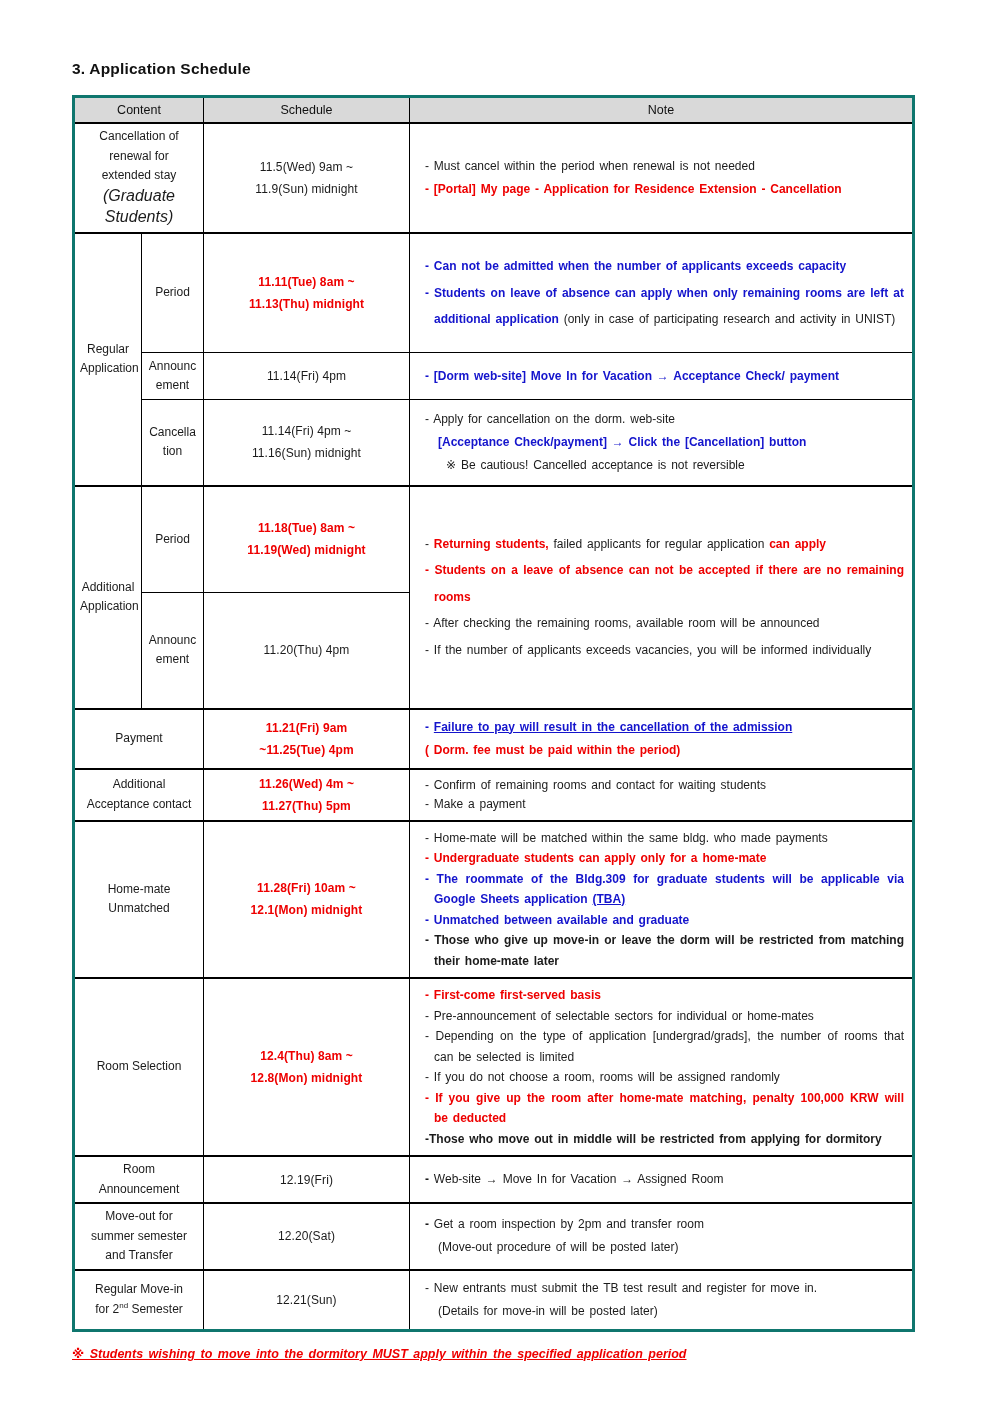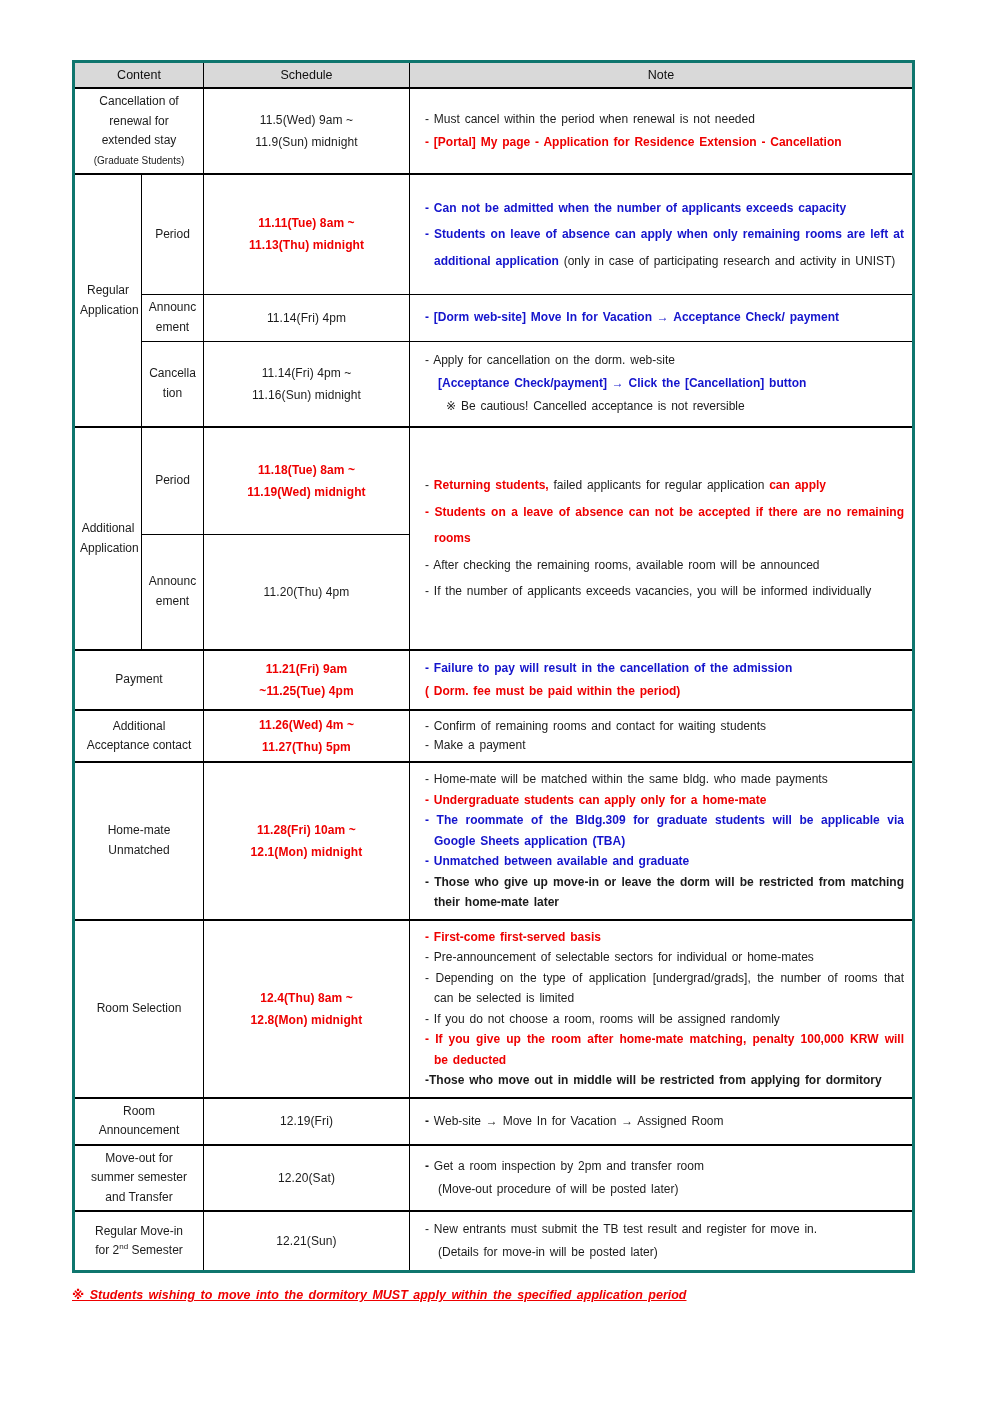--- a/index.html
+++ b/index.html
@@ -33,32 +33,33 @@
   .nline{
     padding-left:15px;text-indent:-9px;
     text-align:justify;line-height:23px;word-spacing:1.5px;
   }
   td.lh26 .nline{line-height:26.5px;}
   td.lh21 .nline{line-height:20.5px;}
   td.lh19 .nline{line-height:19px;}
   .nline.ind1{padding-left:19px;text-indent:0;}
   .nline.ind2{padding-left:27px;text-indent:0;}
   .b{font-weight:bold;}
-  .u{}
-  .sm{font-size:10px;}
+  .u{text-decoration:underline;}
+  .sm{font-size:16px;font-style:italic;}
   sup{font-size:8px;line-height:0;}
   .footnote{
     margin-top:14px;font-size:12.5px;font-weight:bold;font-style:italic;
     text-decoration:underline;word-spacing:2px;
   }
 </style>
 </head>
 <body>
 
 <div class="page">
+  <h1 class="title">3. Application Schedule</h1>
 
   <table class="sched">
       <colgroup>
         <col style="width: 68px;">
         <col style="width: 62px;">
         <col style="width: 206px;">
         <col style="width: 504px;">
       </colgroup>
     <thead>
       <tr>

